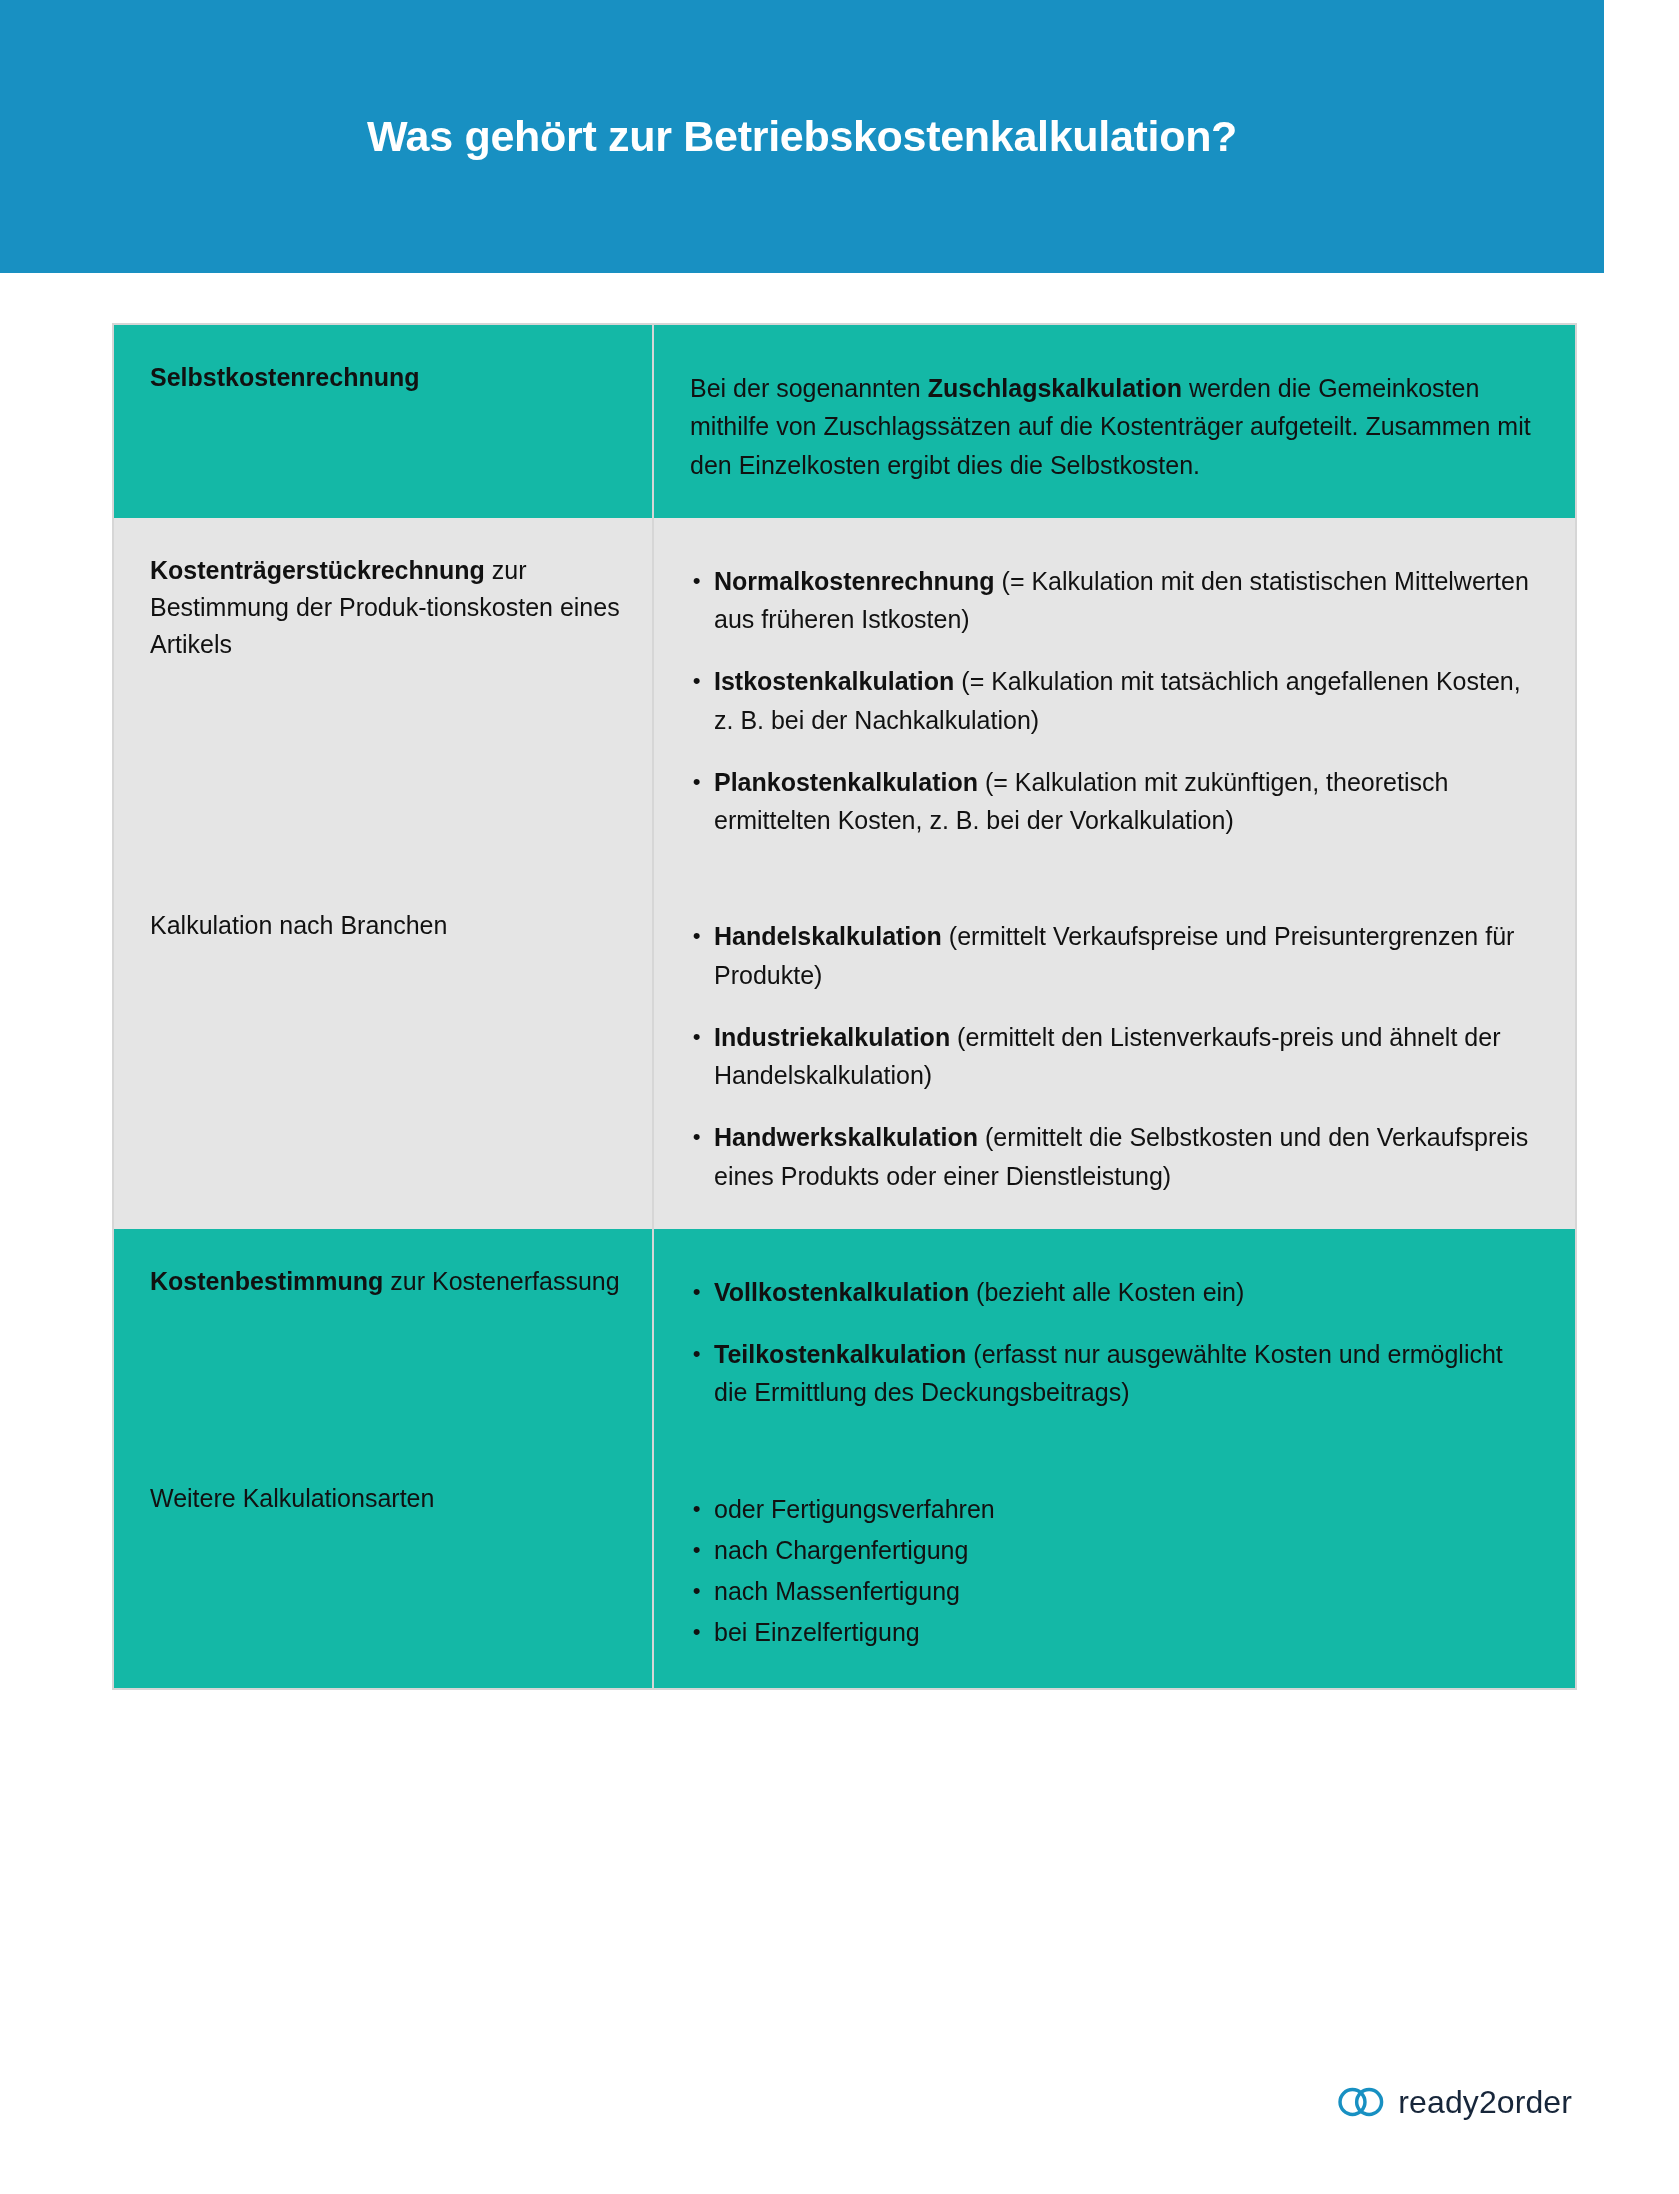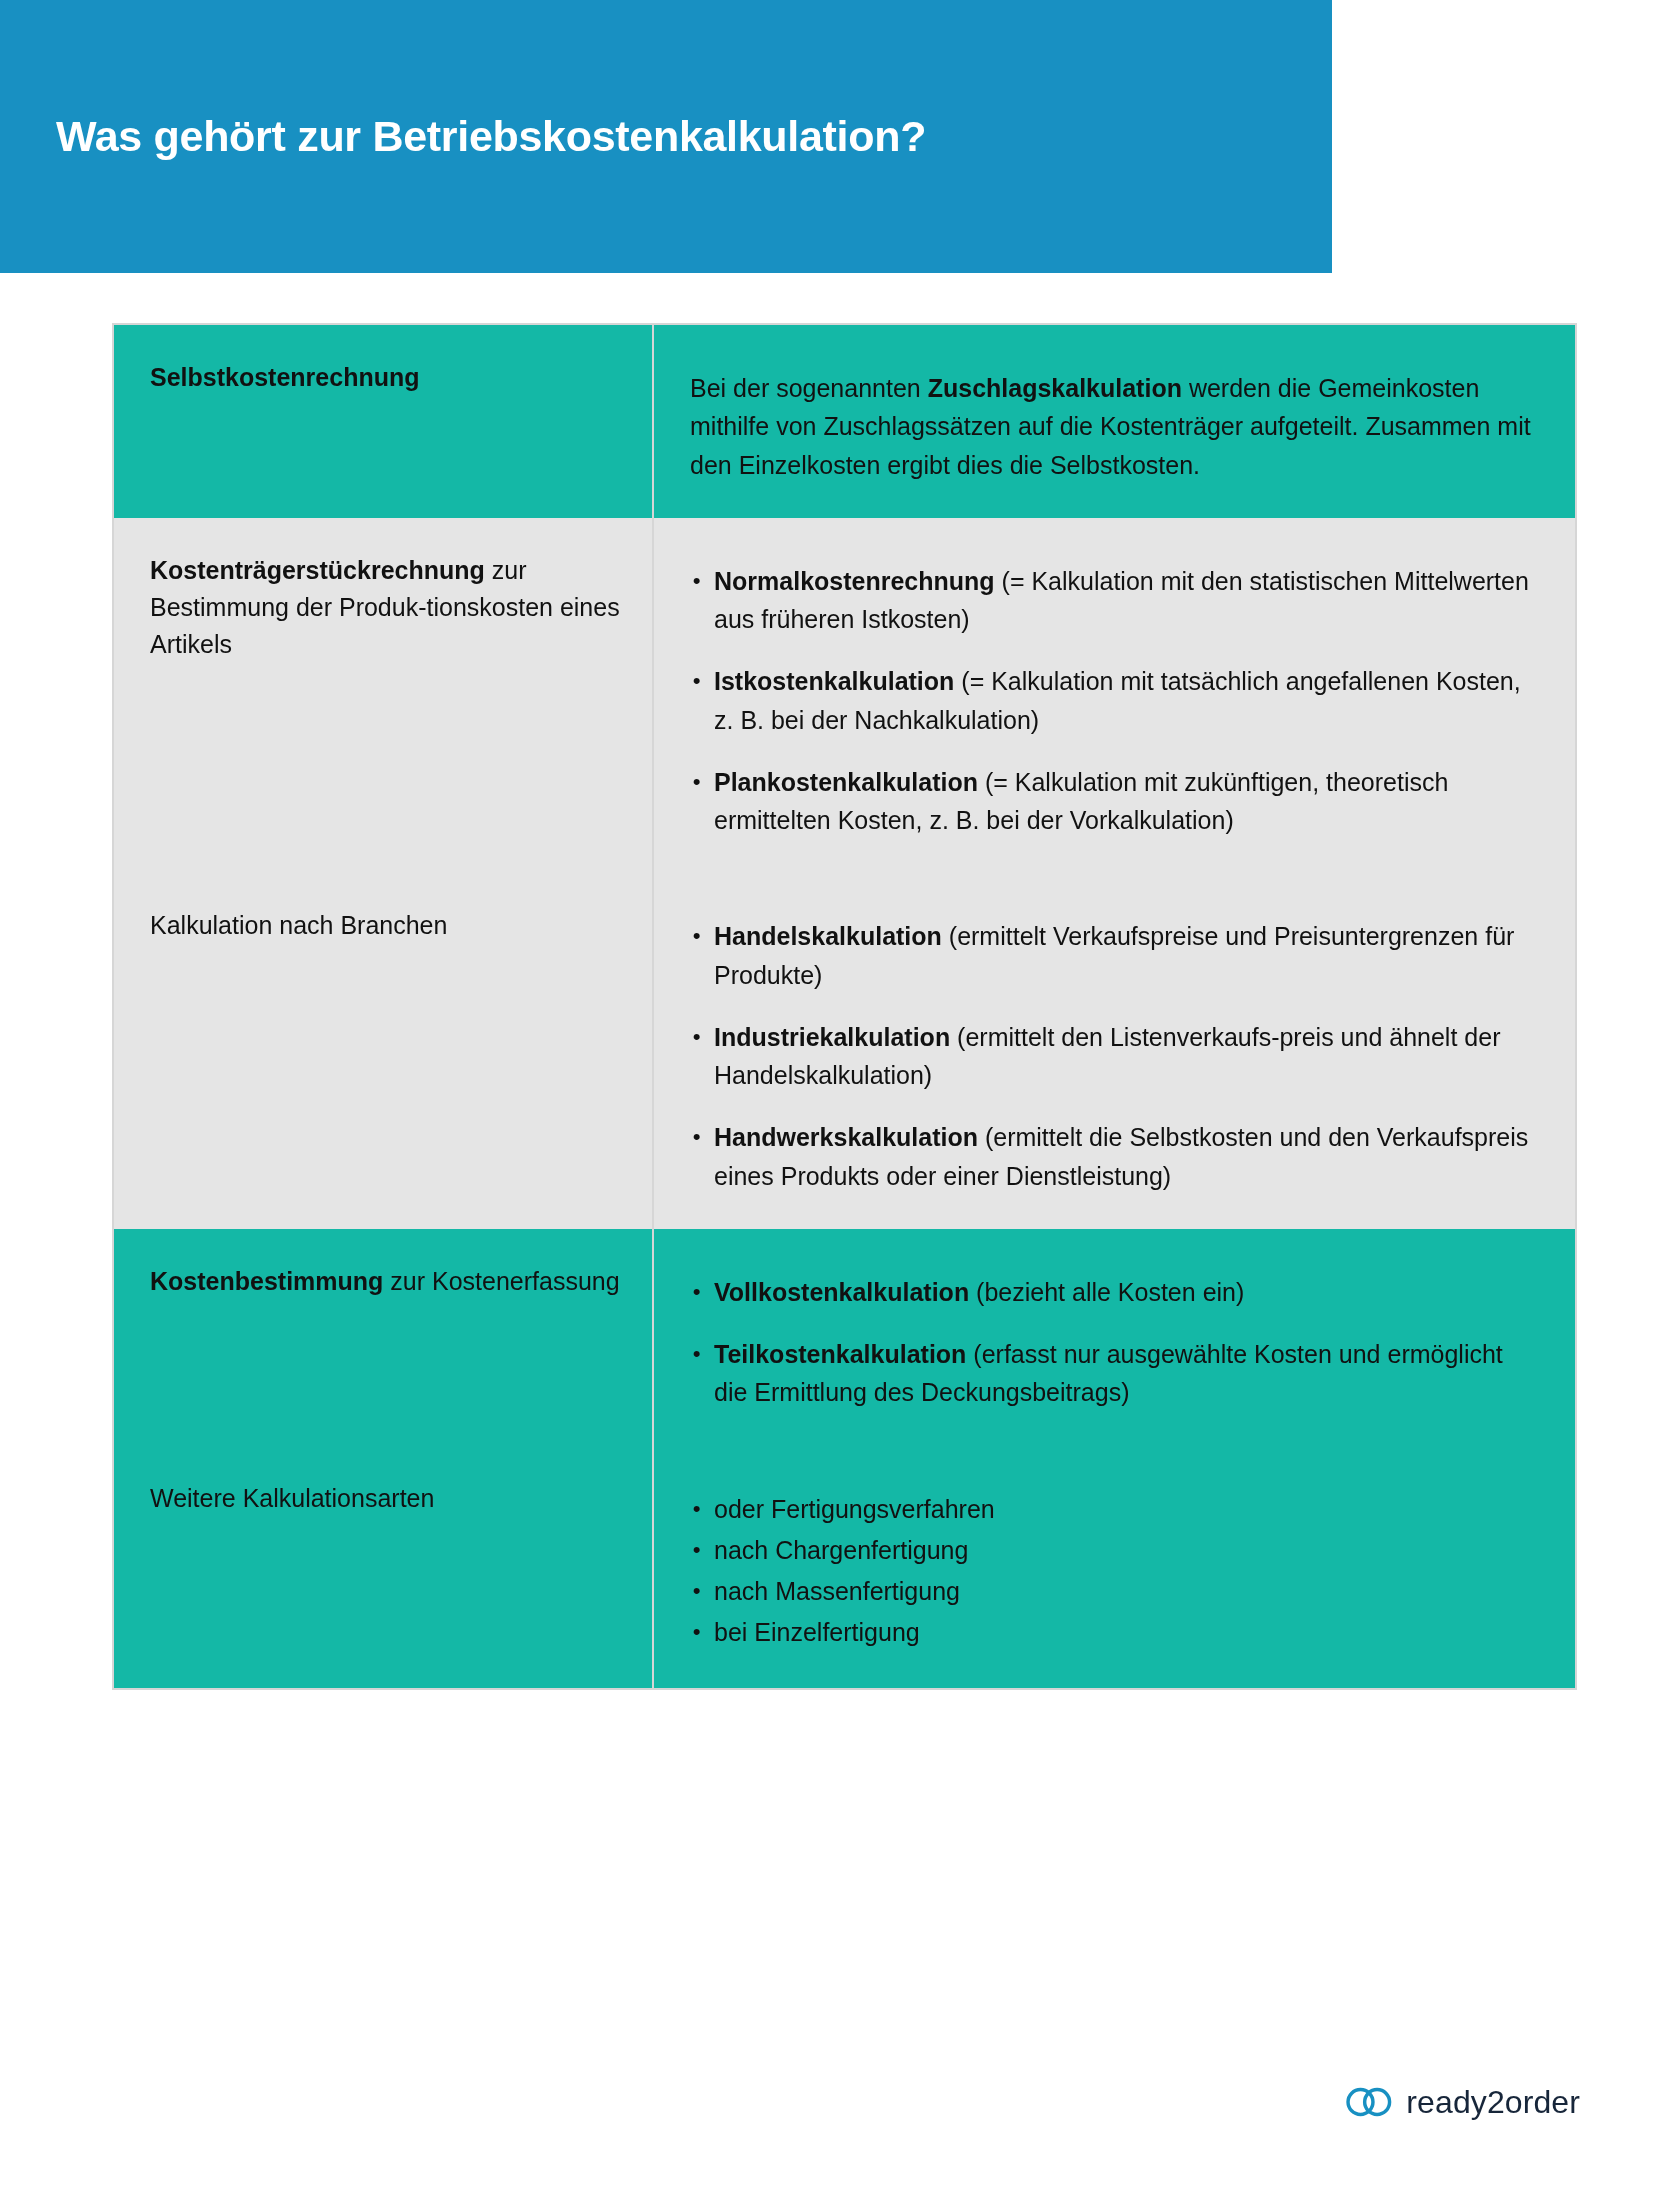--- a/index.html
+++ b/index.html
@@ -11,25 +11,26 @@
     width: 1680px;
     height: 2194px;
     font-family: "Liberation Sans", sans-serif;
     color: #1a1a1a;
     overflow: hidden;
     position: relative;
   }
 
   
   .header-band {
-    width: 1332px;
+    width: 1604px;
     height: 273px;
     background: #1890c2;
     display: flex;
     align-items: center;
+    justify-content: center;
     box-sizing: border-box;
   }
   .header-title {
     color: #ffffff;
     font-size: 43px;
     font-weight: 700;
     letter-spacing: -0.3px;
     text-align: center;
     line-height: 1.1;
     margin: 0;
@@ -108,21 +109,21 @@
     line-height: 1.7;
     color: #111111;
   }
   ul.blist > li b { font-weight: 700; }
 
   ul.blist.tight > li { margin-bottom: 2.8px; }
 
   
   .footer {
     position: absolute;
-    right: 100px;
+    right: 108px;
     top: 2084px;
     display: flex;
     align-items: center;
     gap: 12px;
   }
   .logo-mark {
     width: 49px;
     height: 36px;
     display: block;
   }

